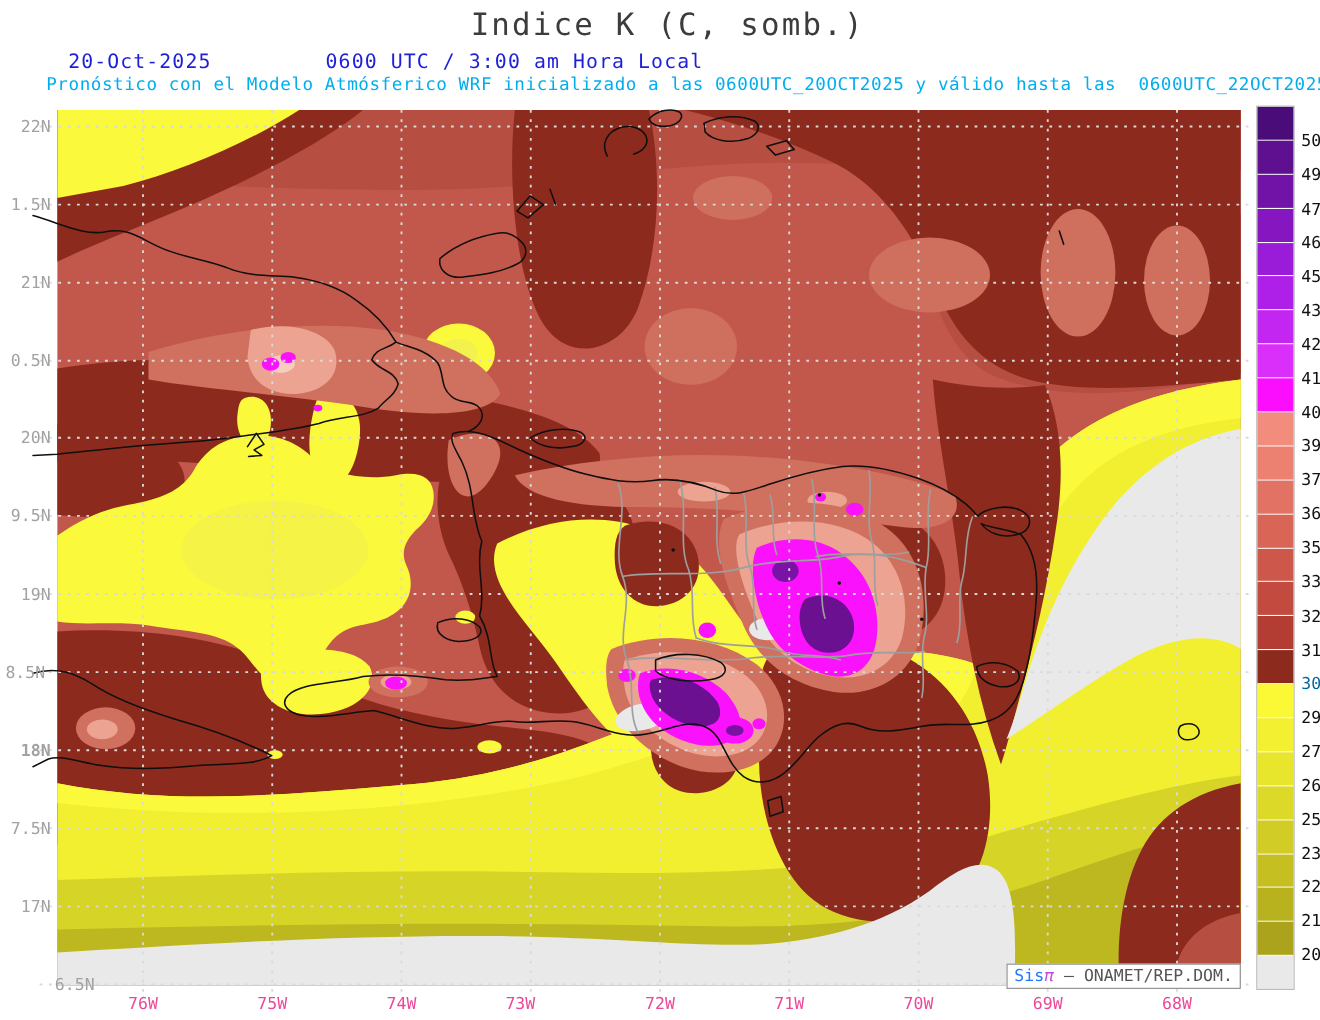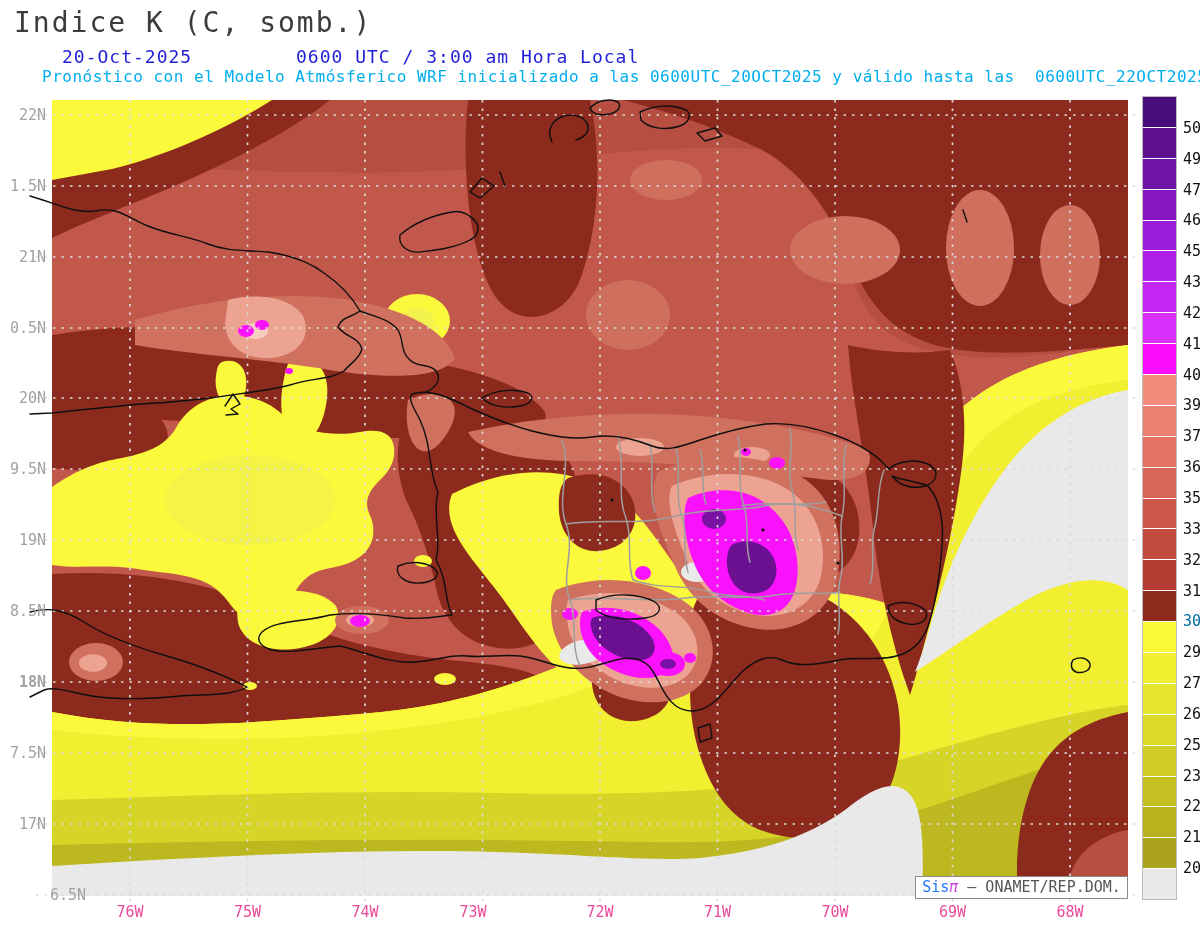--- a/index.html
+++ b/index.html
@@ -1,18 +1,18 @@
 <!DOCTYPE html>
 <html><head>
 <meta charset="utf-8">
 <style>
   html,body{margin:0;padding:0;background:#ffffff;}
   .page{position:relative;width:1200px;height:927px;background:#ffffff;overflow:hidden;
         font-family:"DejaVu Sans Mono","Liberation Mono",monospace;}
-  .page-title{position:absolute;top:6px;left:14px;width:1186px;text-align:left;
+  .page-title{position:absolute;top:6px;left:14px;width:1186px;text-align:center;
         font-size:28px;letter-spacing:2px;color:#3c3c3c;white-space:pre;}
   .date-row{position:absolute;top:46px;left:0;width:1200px;font-size:18px;letter-spacing:1px;color:#1f1fd8;}
   .date-txt{position:absolute;left:62px;top:0;white-space:pre;}
   .time-txt{position:absolute;left:296px;top:0;white-space:pre;text-align:right;}
   .model-row{position:absolute;top:67px;left:42px;font-size:16px;letter-spacing:0.5px;color:#00aeef;white-space:pre;}
   svg.map{position:absolute;left:0;top:0;}
   .lat-label{position:absolute;width:46px;text-align:right;font-size:15px;color:#a2a2a2;white-space:pre;}
   .lon-label{position:absolute;font-size:15px;color:#ec4899;transform:translateX(-50%);white-space:pre;}
   .cbar{position:absolute;left:1143px;top:97px;width:33px;height:802px;display:flex;flex-direction:column;
         outline:1px solid #bbb;}
@@ -199,21 +199,21 @@
   <div class="model-row">Pronóstico con el Modelo Atmósferico WRF inicializado a las 0600UTC_20OCT2025 y válido hasta las  0600UTC_22OCT2025</div>
 
   <div id="lat-axis">
       <div class="lat-label" style="left: 0px; top: 106px;">22N</div>
       <div class="lat-label" style="left: 0px; top: 177px;">1.5N</div>
       <div class="lat-label" style="left: 0px; top: 248px;">21N</div>
       <div class="lat-label" style="left: 0px; top: 319px;">0.5N</div>
       <div class="lat-label" style="left: 0px; top: 389px;">20N</div>
       <div class="lat-label" style="left: 0px; top: 460px;">9.5N</div>
       <div class="lat-label" style="left: 0px; top: 531px;">19N</div>
-      <div class="lat-label" style="left: 0px; top: 602px;">8.5N</div>
+      <div class="lat-label" style="left: 0px; top: 602px; text-align: center;">8.5N</div>
       <div class="lat-label" style="left: 0px; top: 673px; font-weight: bold;">18N</div>
       <div class="lat-label" style="left: 0px; top: 744px;">7.5N</div>
       <div class="lat-label" style="left: 0px; top: 815px;">17N</div>
       <div class="lat-label" style="left: 0px; top: 886px; margin-left: 40px;">6.5N</div>
     </div>
   <div id="lon-axis">
       <div class="lon-label" style="left: 130px; top: 903px;">76W</div>
       <div class="lon-label" style="left: 247.5px; top: 903px;">75W</div>
       <div class="lon-label" style="left: 365px; top: 903px;">74W</div>
       <div class="lon-label" style="left: 473px; top: 903px;">73W</div>

